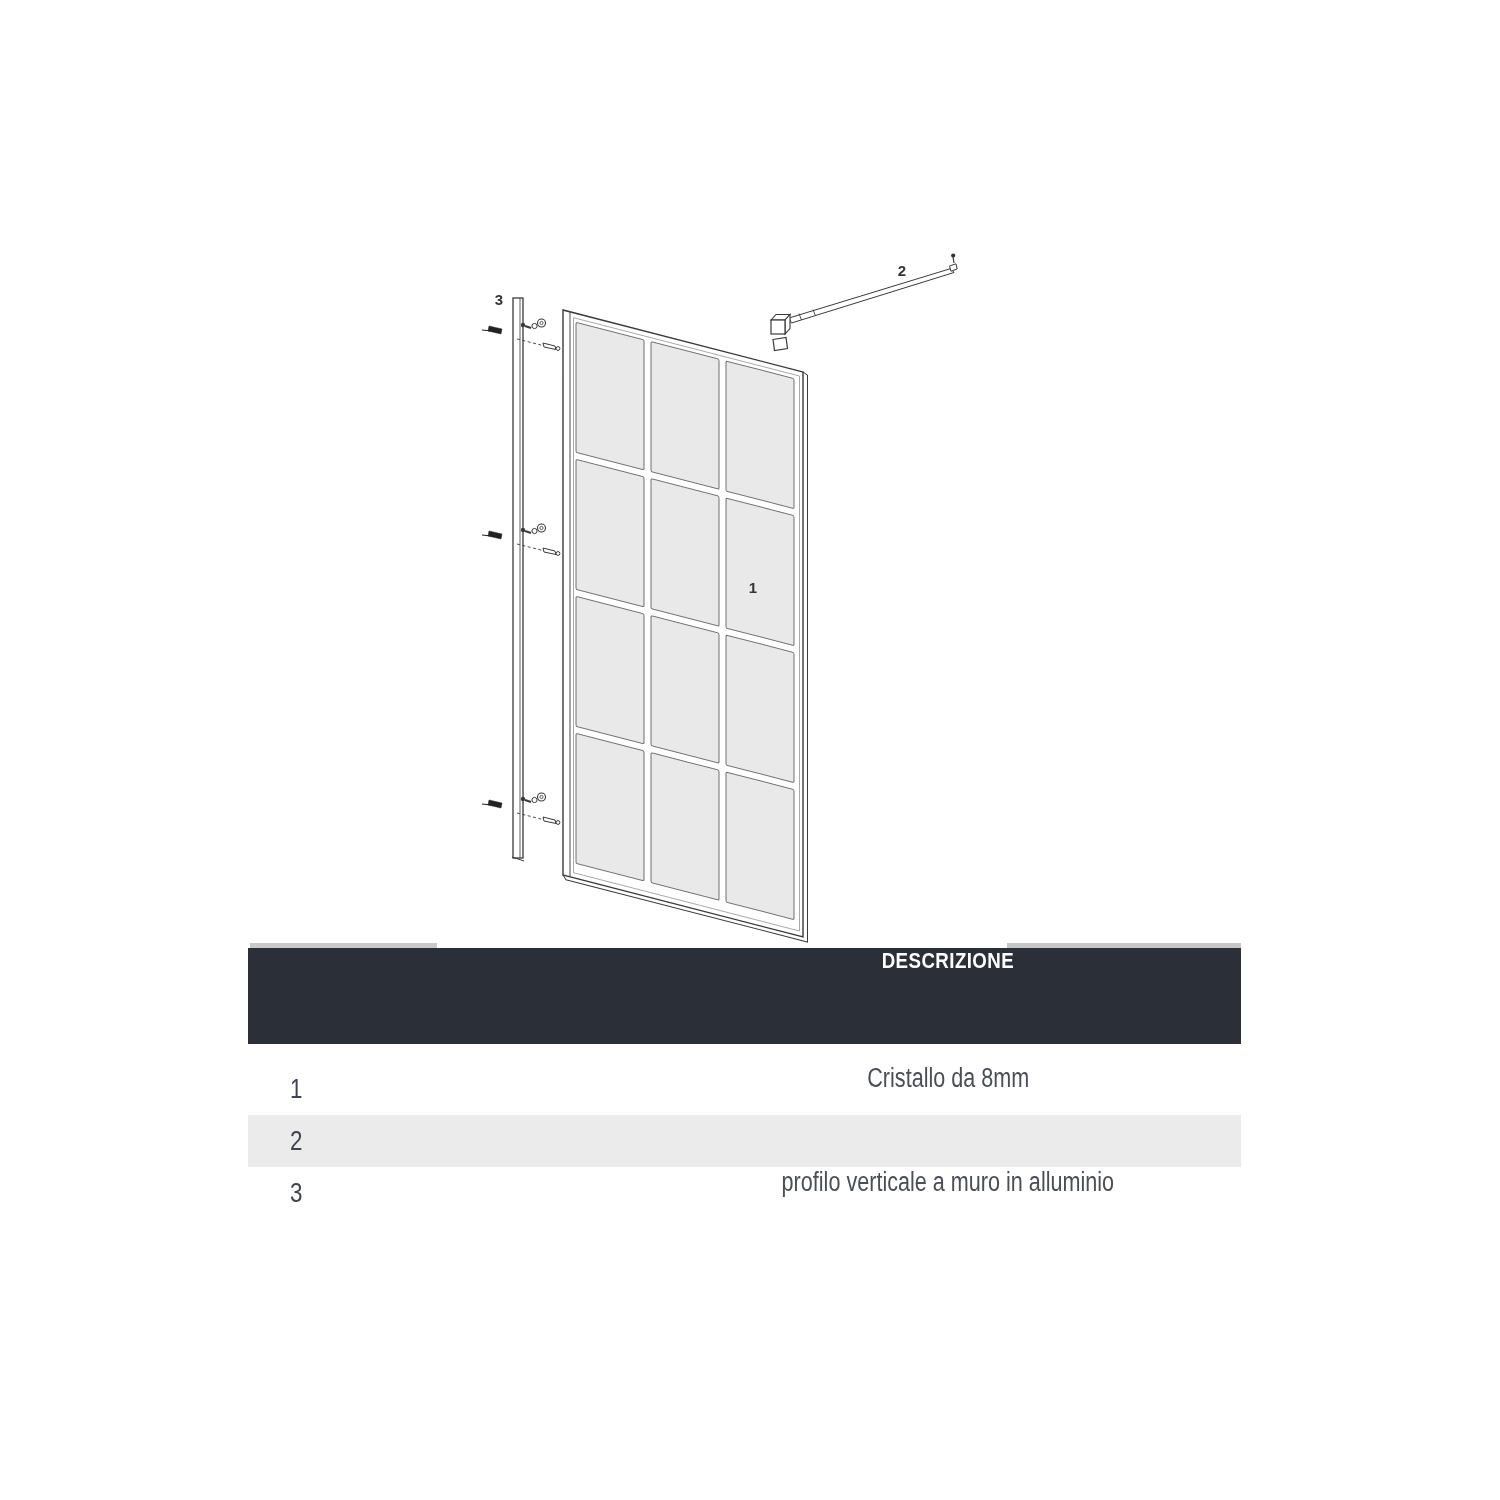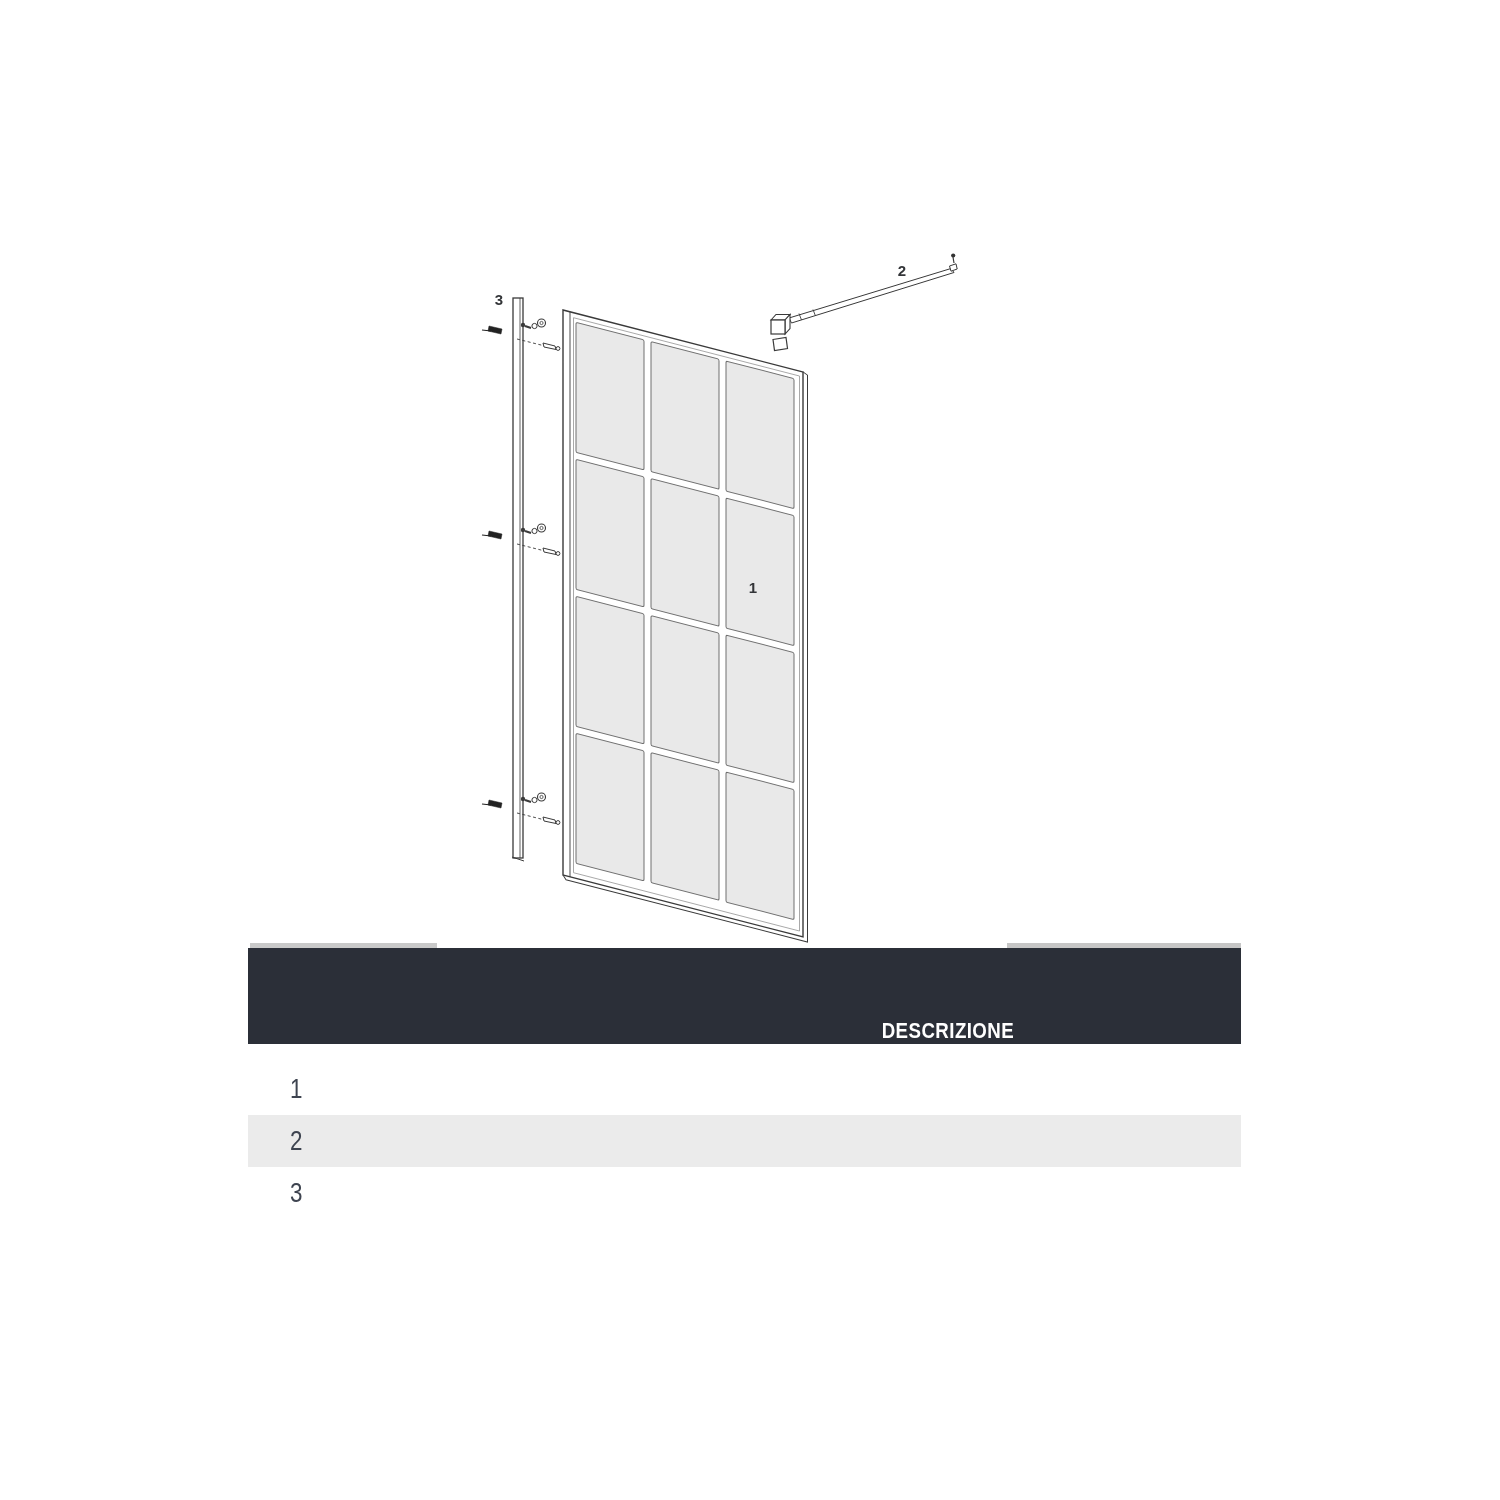--- a/index.html
+++ b/index.html
@@ -19,21 +19,21 @@
   .parts-table{position:absolute;left:248px;top:943px;width:993px;height:300px;}
   .strip{position:absolute;height:6px;background:#c9c9c9;top:0;}
   .strip.a{left:2px;width:187px;}
   .strip.c{left:759px;width:234px;background:#c6c6c6;}
   .table-header{
     position:absolute;left:0;top:5px;width:993px;height:96px;
     background:#2b2f38;
   }
   .desc-cell{
     position:absolute;left:530px;width:340px;height:100%;
-    display:flex;align-items:flex-end;justify-content:center;
+    display:flex;align-items:flex-start;justify-content:center;
   }
   .header-text{
     color:#ffffff;font-size:22px;font-weight:bold;letter-spacing:.5px;
     display:inline-block;transform:scaleX(.85);transform-origin:center;
     white-space:nowrap;
   }
   .t-row{position:absolute;left:0;width:993px;height:52px;}
   .t-row.r1{top:120px;}
   .t-row.r2{top:172px;background:#ebebeb;}
   .t-row.r3{top:224px;}
@@ -143,28 +143,34 @@
     <div class="table-header">
       <div class="desc-cell">
         <span class="header-text">DESCRIZIONE</span>
       </div>
     </div>
 
     <div class="t-row r1">
       <div class="num-cell">
         <span class="num-text">1</span>
       </div>
+      <div class="desc-cell">
+        <span class="desc-text">Cristallo da 8mm</span>
+      </div>
     </div>
 
     <div class="t-row r2">
       <div class="num-cell">
         <span class="num-text">2</span>
       </div>
     </div>
 
     <div class="t-row r3">
       <div class="num-cell">
         <span class="num-text">3</span>
       </div>
+      <div class="desc-cell">
+        <span class="desc-text">profilo verticale a muro in alluminio</span>
+      </div>
     </div>
   </div>
 
 </div>
 
 </body></html>

